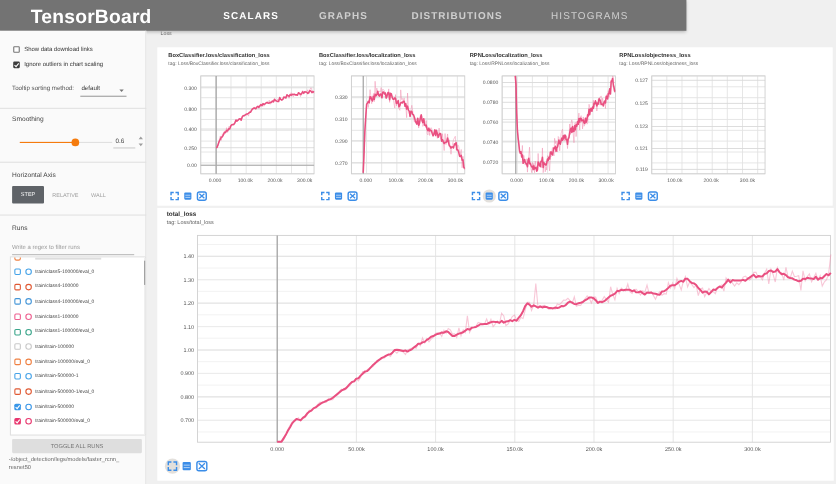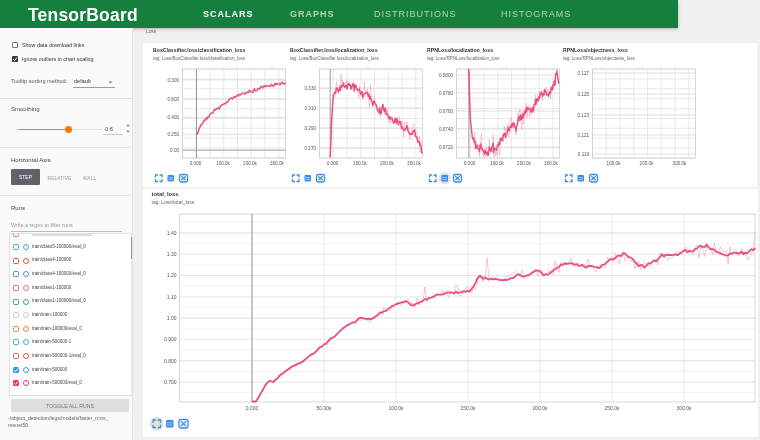--- a/index.html
+++ b/index.html
@@ -1,22 +1,22 @@
 <!DOCTYPE html>
 <html><head><meta charset="utf-8"><style>
 *{margin:0;padding:0;box-sizing:border-box}
 html,body{width:760px;height:440px;overflow:hidden;background:#f0f0f0;font-family:"Liberation Sans",sans-serif}
 .abs{position:absolute}
 </style></head><body>
 <div class="abs" style="left:0;top:0;width:760px;height:440px;background:#f0f0f0">
-<div class="abs" style="left:0;top:0;width:678px;height:28px;background:#15803d;box-shadow:0 1px 3px rgba(0,0,0,0.25)">
+<div class="abs" style="left:0;top:0;width:624px;height:28px;background:#737373;box-shadow:0 1px 3px rgba(0,0,0,0.25)">
 <div class="abs" style="left:28px;top:4.5px;font-size:17.5px;font-weight:bold;color:#fff;letter-spacing:0.2px">TensorBoard</div>
 <div class="abs" style="left:203px;top:9px;font-size:9px;font-weight:bold;color:#fff;letter-spacing:1px">SCALARS</div>
 <div class="abs" style="left:290px;top:9px;font-size:9px;font-weight:bold;color:rgba(255,255,255,0.65);letter-spacing:1px">GRAPHS</div>
-<div class="abs" style="left:374px;top:9px;font-size:9px;font-weight:normal;color:rgba(255,255,255,0.65);letter-spacing:1px">DISTRIBUTIONS</div>
+<div class="abs" style="left:374px;top:9px;font-size:9px;font-weight:bold;color:rgba(255,255,255,0.65);letter-spacing:1px">DISTRIBUTIONS</div>
 <div class="abs" style="left:501px;top:9px;font-size:9px;font-weight:normal;color:rgba(255,255,255,0.65);letter-spacing:1px">HISTOGRAMS</div>
 </div>
 <div class="abs" style="left:0;top:28px;width:133px;height:412px;background:#fafafa;border-right:1px solid #e5e5e5">
 <div class="abs" style="left:12px;top:14px;width:6px;height:6px;border:1px solid #757575;border-radius:1px;background:#fff"></div>
 <div class="abs" style="left:22px;top:13.5px;font-size:5.4px;color:#333">Show data download links</div>
 <div class="abs" style="left:12px;top:28px;width:6px;height:6px;border-radius:1px;background:#3c3c3c"></div>
 <svg class="abs" style="left:12px;top:28px" width="6" height="6">
         <path d="M1.2 3.2L2.6 4.6L5 1.6" stroke="#fff" stroke-width="1" fill="none"></path>
       </svg>
 <div class="abs" style="left:22px;top:27.5px;font-size:5.4px;color:#333">Ignore outliers in chart scaling</div>

